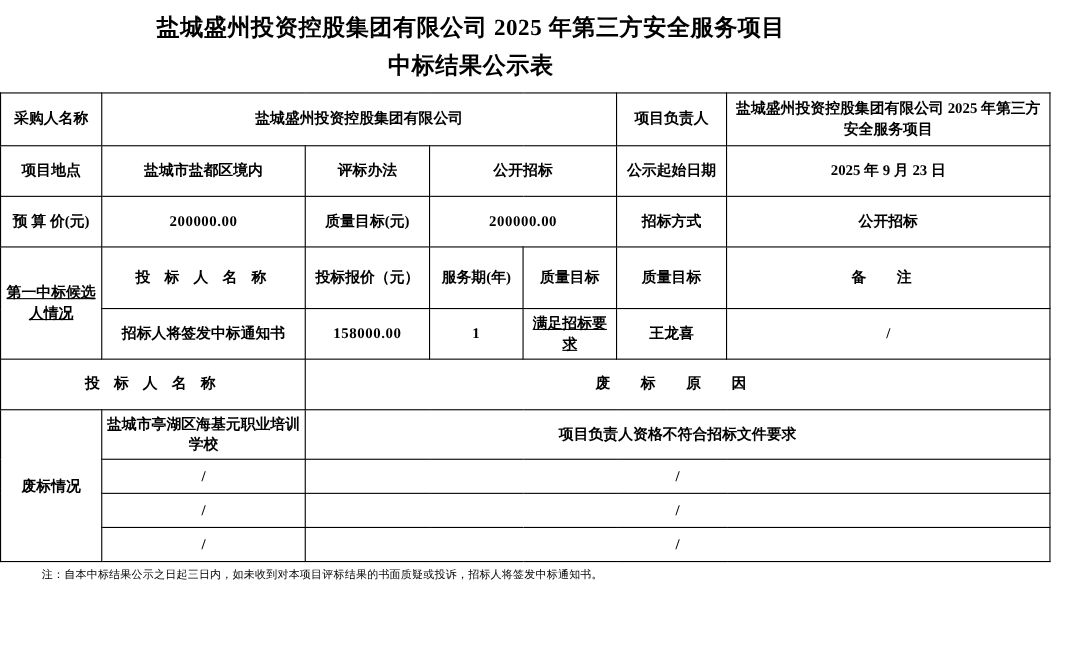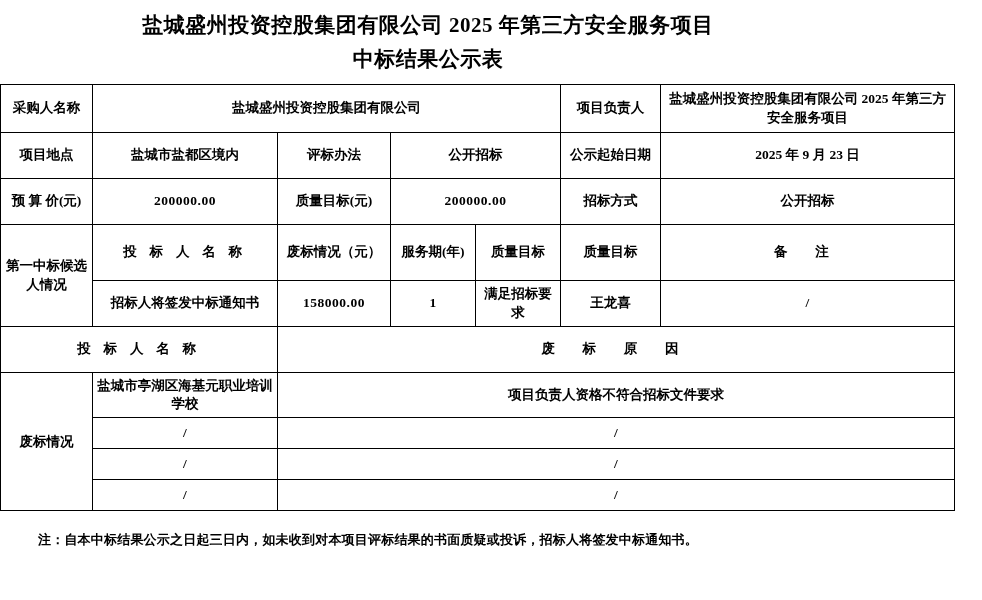--- a/index.html
+++ b/index.html
@@ -55,35 +55,36 @@
   }
   .r1 { height: 48px; }
   .r2 { height: 46px; }
   .r3 { height: 46px; }
   .r4 { height: 56px; }
   .r5 { height: 46px; }
   .r6 { height: 46px; }
   .r7 { height: 44px; }
   .rsmall { height: 31px; }
   .note {
-    margin: 20px 0 0 38px;
-    font-size: 13px;
-    font-weight: bold;
+    margin: 4px 0 0 38px;
+    font-size: 10px;
+    font-weight: normal;
     letter-spacing: 0.2px;
   }
   .spread {
     letter-spacing: 0.35em;
     padding-left: 0.35em;
   }
   .spread-wide {
     letter-spacing: 0.9em;
     padding-left: 0.9em;
   }
   .two-line {
     line-height: 1.3;
+    text-decoration: underline;
   }
 </style>
 </head>
 <body>
 
 <div class="page">
 
   <div class="title-block">
     <div class="title-line">盐城盛州投资控股集团有限公司 2025 年第三方安全服务项目</div>
     <div class="title-line">中标结果公示表</div>
@@ -121,21 +122,21 @@
         <td class="num">200000.00</td>
         <td class="label">质量目标(元)</td>
         <td colspan="2" class="num">200000.00</td>
         <td class="label">招标方式</td>
         <td>公开招标</td>
       </tr>
 
       <tr class="r4">
         <td class="label two-line" rowspan="2">第一中标候选人情况</td>
         <td class="spread">投 标 人 名 称</td>
-        <td>废标情况（元）</td>
+        <td>投标报价（元）</td>
         <td>服务期(年)</td>
         <td>质量目标</td>
         <td>质量目标</td>
         <td class="spread-wide">备 注</td>
       </tr>
 
       <tr class="r5">
         <td>招标人将签发中标通知书</td>
         <td class="num">158000.00</td>
         <td class="num">1</td>

